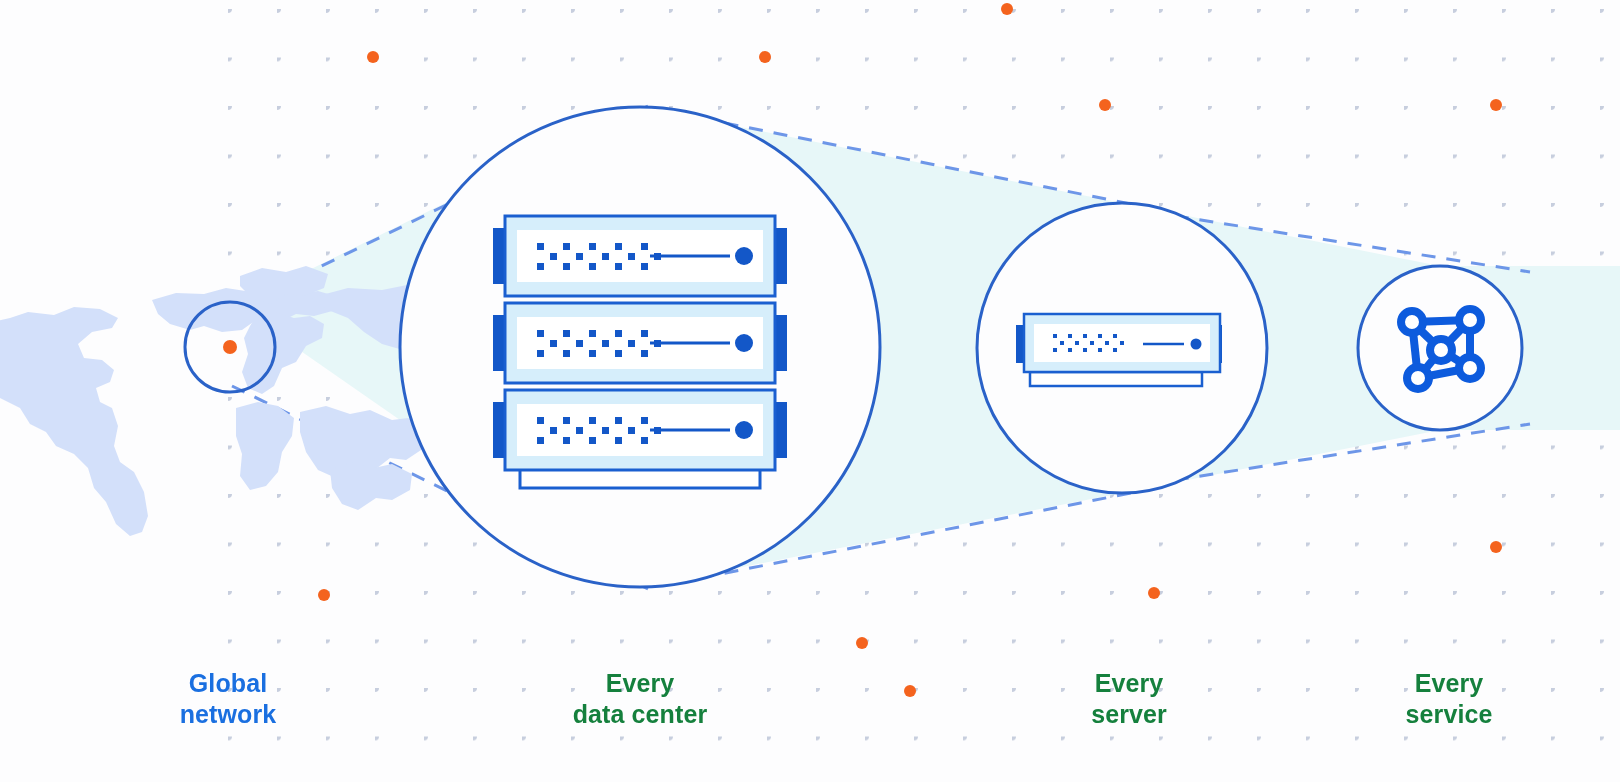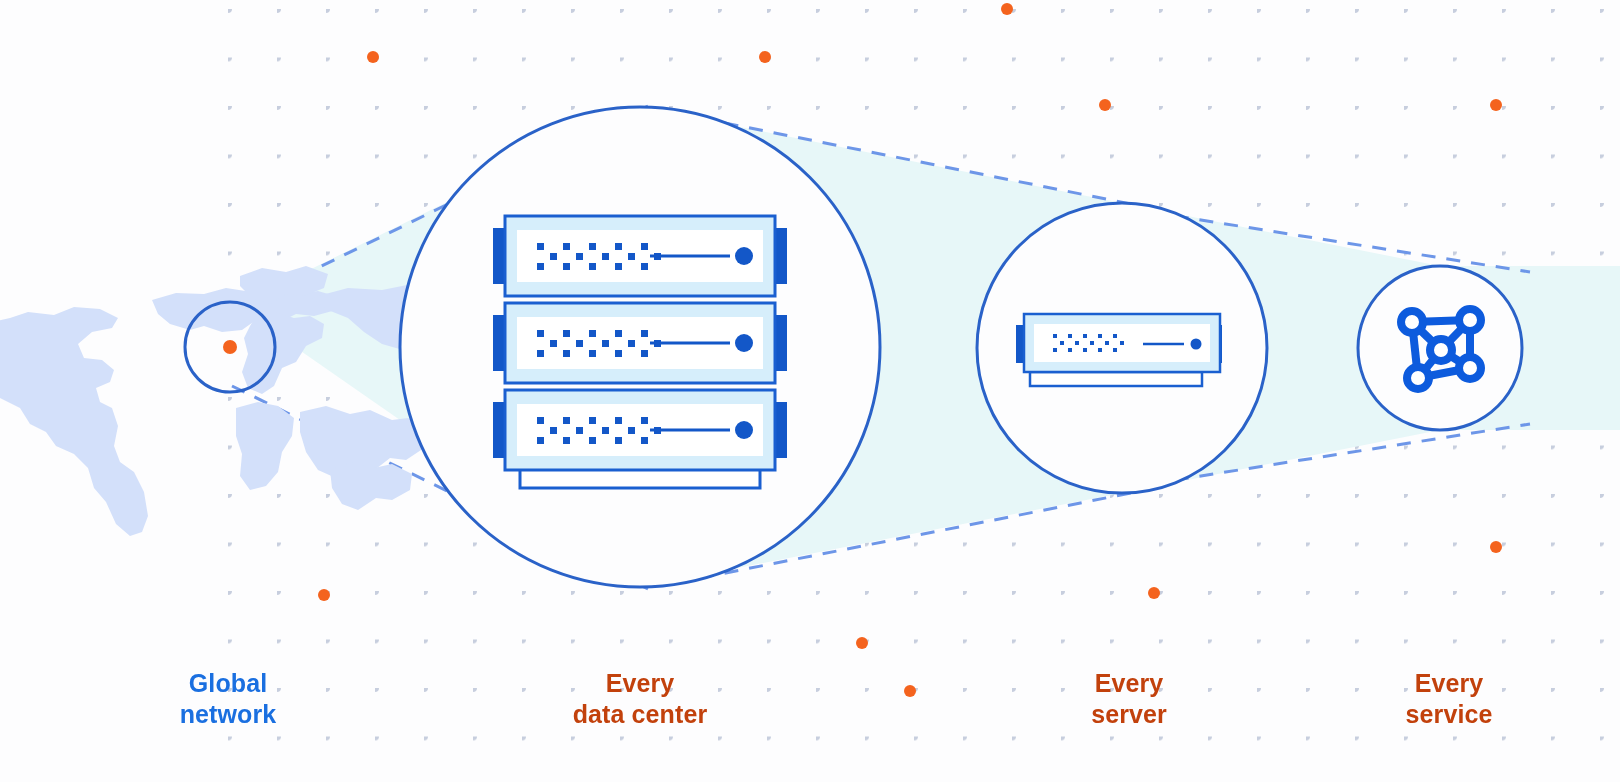--- a/index.html
+++ b/index.html
@@ -23,21 +23,21 @@
     top: 0;
     width: 1620px;
     height: 782px;
   }
   .label {
     position: absolute;
     text-align: center;
     line-height: 1.22;
     font-size: 25px;
     font-weight: 700;
-    color: #c2410c;
+    color: #15803d;
     white-space: pre-line;
     letter-spacing: 0.1px;
   }
   .label.accent {
     color: #1a6fe0;
   }
 </style>
 </head>
 <body>
 

